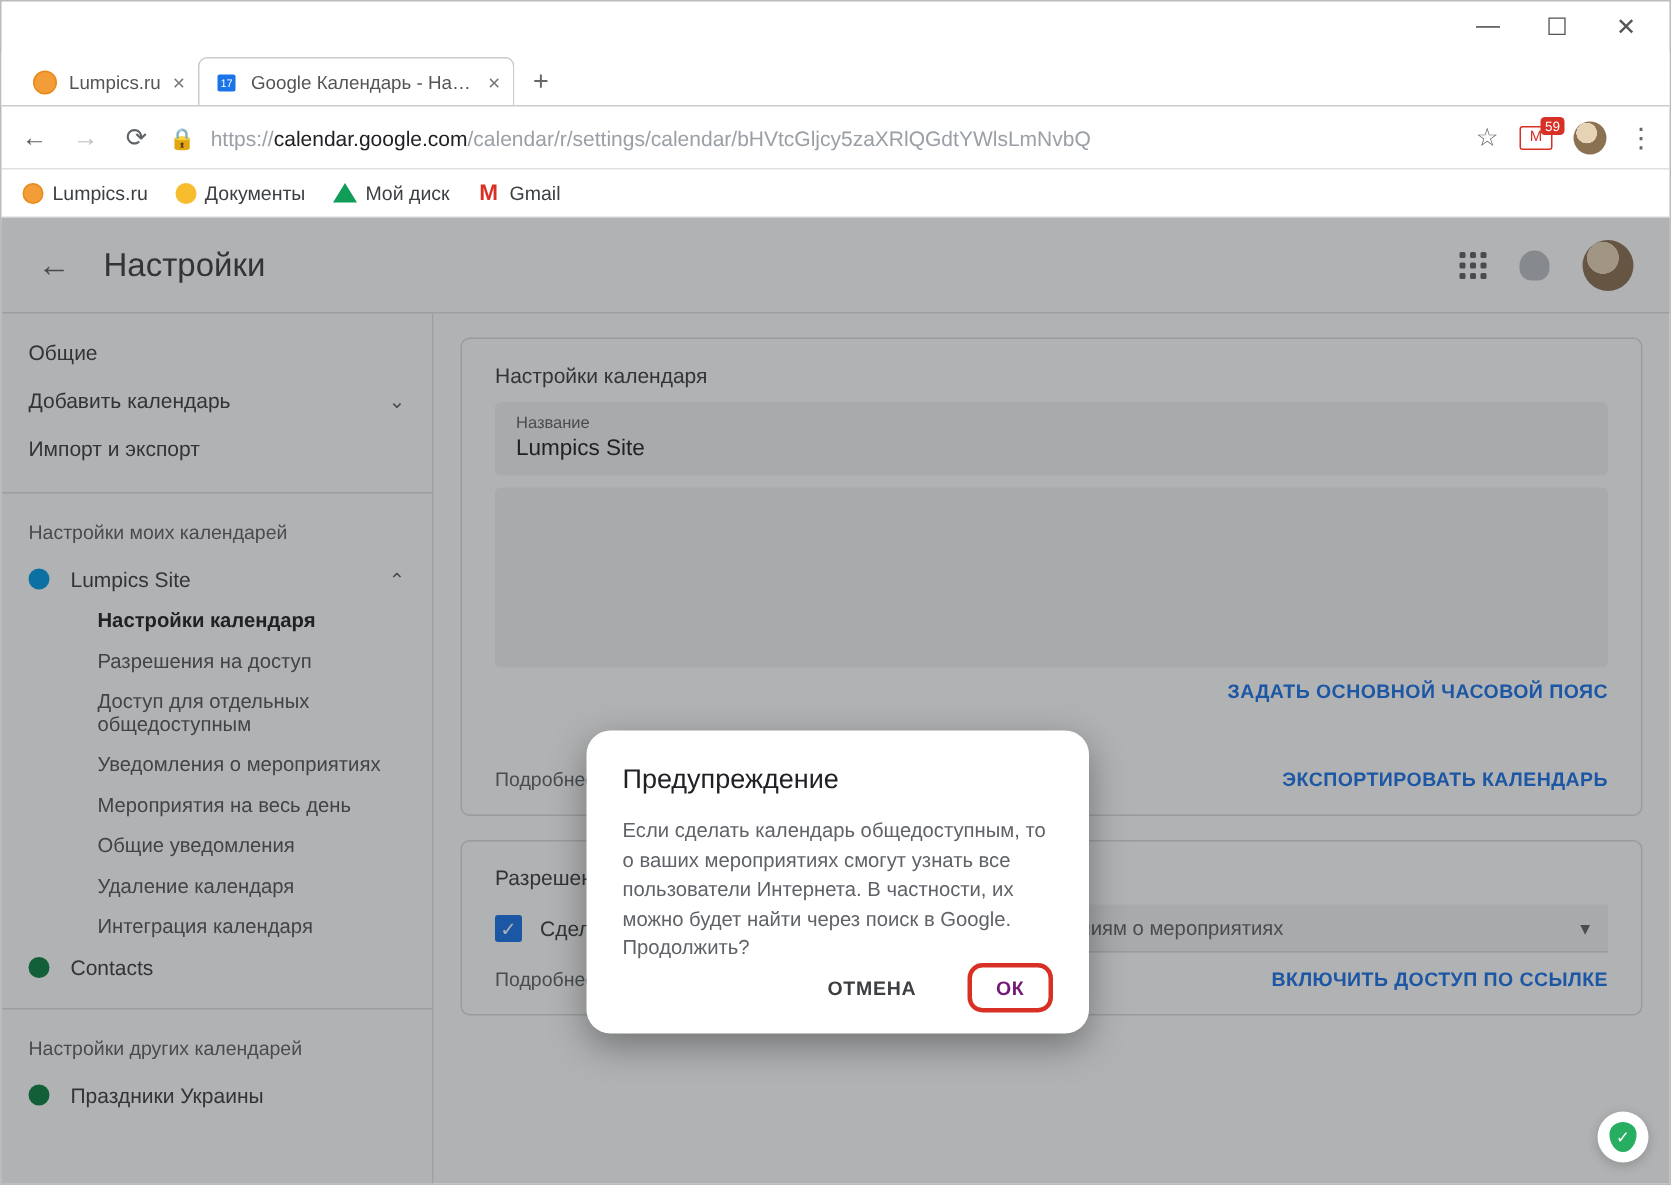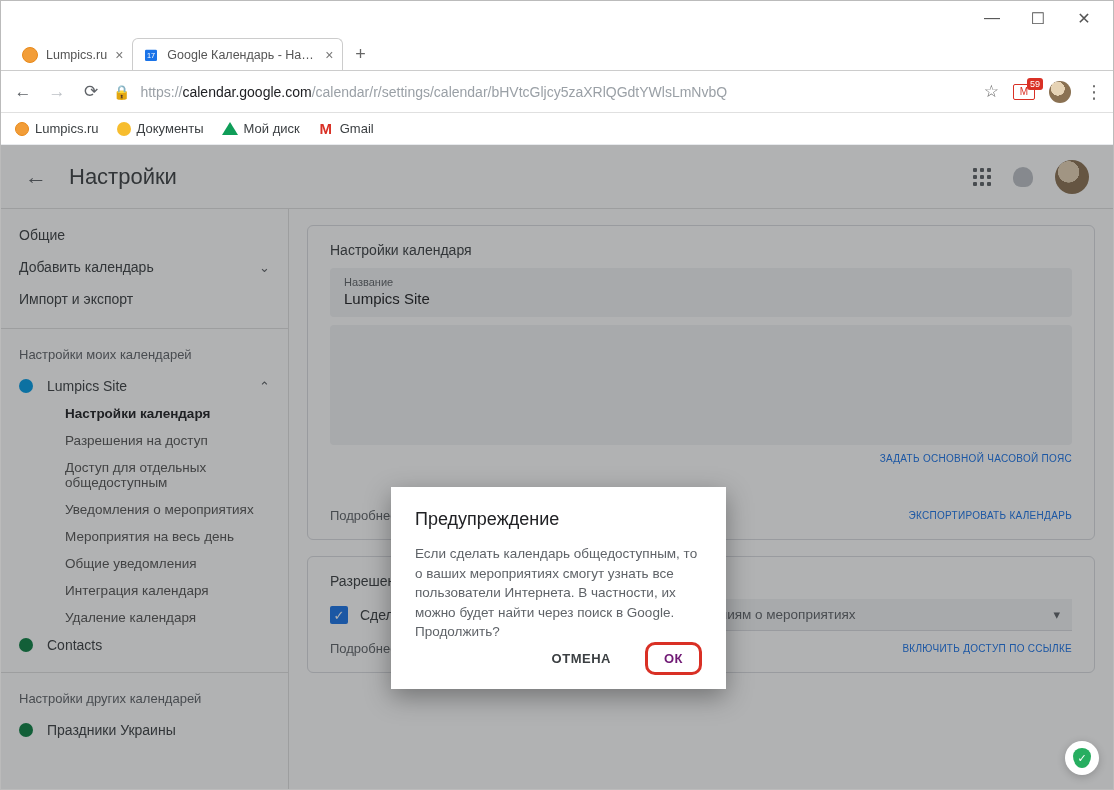--- a/index.html
+++ b/index.html
@@ -63,28 +63,28 @@
   
   .main { flex:1; padding:16px 18px; overflow:hidden; background:#fff;}
   .card { border:1px solid #dadce0; border-radius:6px; padding:16px 22px; margin-bottom:16px;}
   .card-title { font-size:14px; color:#3c4043; margin-bottom:10px;}
   .field { background:#f1f3f4; padding:8px 14px 10px 14px; border-radius:4px; margin-bottom:8px;}
   .field .label{ font-size:11px; color:#5f6368; margin-bottom:2px;}
   .field .value{ font-size:15px; color:#202124;}
   .field.big { height:120px;}
   .blue-link { color:#1a73e8; font-size:13px;}
   .card-row { display:flex; justify-content:space-between; align-items:center; font-size:13px; color:#5f6368;}
-  .card-row .cta { color:#1a73e8; font-weight:400; font-size:10px; letter-spacing:.3px; cursor:pointer;}
+  .card-row .cta { color:#1a73e8; font-weight:700; font-size:13px; letter-spacing:.3px; cursor:pointer;}
   .perm-row{ display:flex; align-items:center; gap:12px; margin:8px 0 10px 0;}
   .chk{ width:18px; height:18px; background:#1a73e8; border-radius:2px; display:flex; align-items:center; justify-content:center; color:#fff; font-size:13px;}
   .perm-label{ font-size:14px; color:#3c4043; flex:0 0 200px;}
   .perm-sel{ flex:1; background:#f1f3f4; padding:8px 12px; font-size:13.5px; color:#5f6368; display:flex; justify-content:space-between; align-items:center; border-bottom:1px solid #dadce0;} 
   .content-dim { position:absolute; top:0; left:0; right:0; bottom:0; z-index:5; background:rgba(32,33,36,0.35);}
   
-  .dialog { position:absolute; z-index:10; top:342px; left:390px; width:335px; background:#fff; border-radius:0; box-shadow:0 8px 24px rgba(0,0,0,.35); padding:22px 24px 14px 24px;}
+  .dialog { position:absolute; z-index:10; top:342px; left:390px; width:335px; background:#fff; border-radius:16px; box-shadow:0 8px 24px rgba(0,0,0,.35); padding:22px 24px 14px 24px;}
   .dlg-title { font-size:18px; color:#202124; margin-bottom:14px;}
   .dlg-body { font-size:13.5px; color:#5f6368; line-height:1.45; }
   .dlg-actions{ display:flex; justify-content:flex-end; align-items:center; gap:20px;}
   .btn-flat{ font-size:13px; font-weight:600; color:#3c4043; padding:8px 14px; cursor:pointer; letter-spacing:.5px;}
   .btn-ok{ color:#701a75; border:3px solid #d93025; border-radius:10px; padding:6px 16px;}
   .badge-shield { position:absolute; bottom:14px; right:14px; width:34px; height:34px; border-radius:50%; background:#fff; box-shadow:0 2px 8px rgba(0,0,0,.2); display:flex; align-items:center; justify-content:center; z-index:20;}
   .shield-in{ width:18px; height:20px; background:#27ae60; border-radius:50% 50% 50% 50% / 40% 40% 60% 60%; display:flex; align-items:center; justify-content:center; color:#fff; font-size:11px;}
   svg.calfav { width:16px; height:16px;}
 </style>
 </head>
@@ -200,22 +200,22 @@
             <span class="cal-name">Lumpics Site</span>
             <span class="chev">⌃</span>
           </div>
           <div class="sub-items">
             <div class="si sel">Настройки календаря</div>
             <div class="si">Разрешения на доступ</div>
             <div class="si">Доступ для отдельных общедоступным</div>
             <div class="si">Уведомления о мероприятиях</div>
             <div class="si">Мероприятия на весь день</div>
             <div class="si">Общие уведомления</div>
+            <div class="si">Удаление календаря</div>
             <div class="si">Интеграция календаря</div>
-            <div class="si">Удаление календаря</div>
           </div>
           <div class="cal-row">
             <span class="cal-dot" style="background:#0b8043;"></span>
             <span class="cal-name" style="font-weight:400;">Contacts</span>
           </div>
           <div class="sb-spacer"></div>
           <div class="sb-sub-title">Настройки других календарей</div>
           <div class="cal-row">
             <span class="cal-dot" style="background:#0b8043;"></span>
             <span class="cal-name" style="font-weight:400;">Праздники Украины</span>

